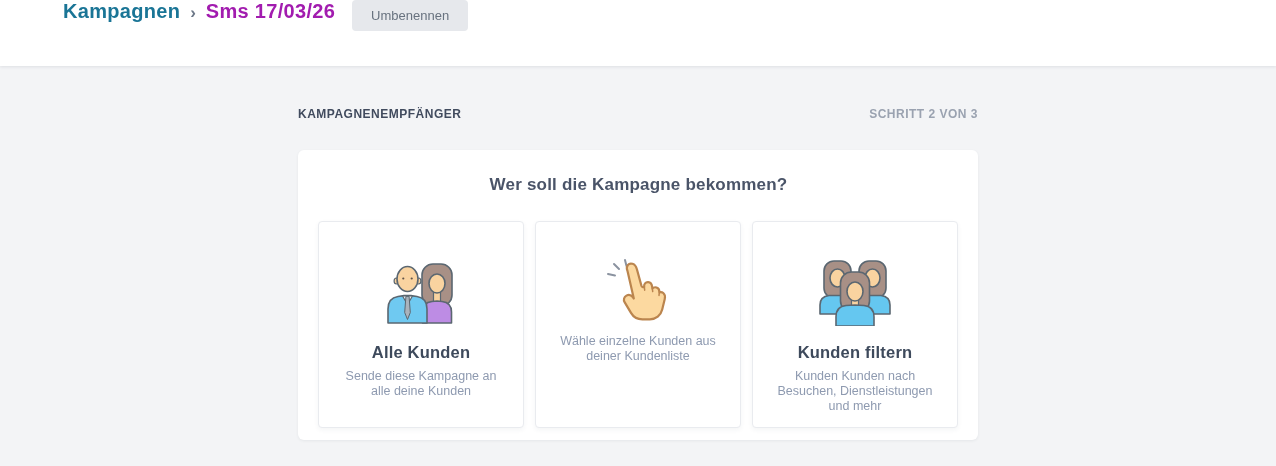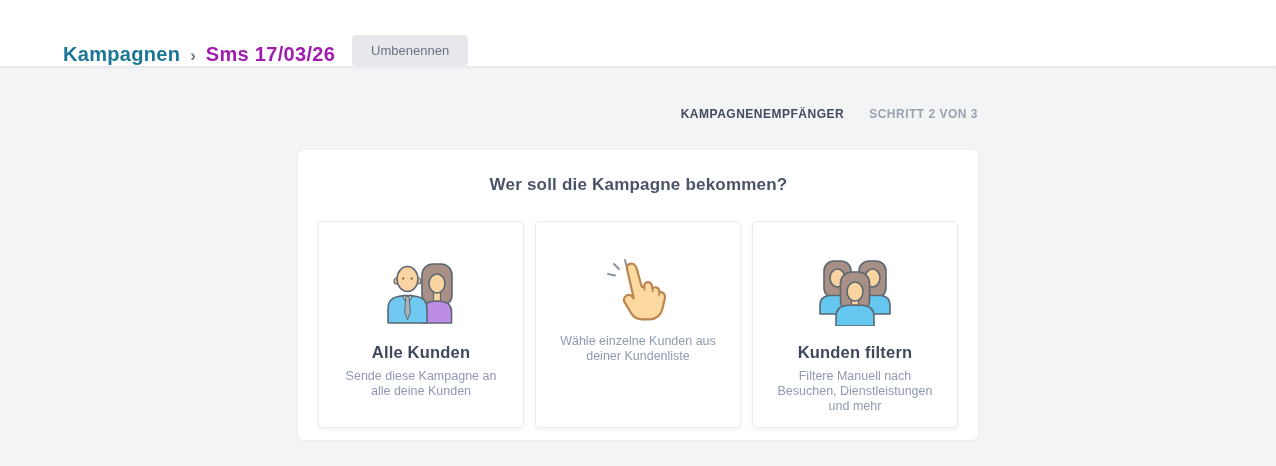--- a/index.html
+++ b/index.html
@@ -9,21 +9,21 @@
     font-family: "Liberation Sans", sans-serif;
     -webkit-font-smoothing: antialiased;
   }
 
   
   .app-header {
     height: 66px;
     background: #ffffff;
     box-shadow: 0 1px 3px rgba(40,50,70,0.10);
     display: flex;
-    align-items: flex-end;
+    align-items: flex-start;
     padding-left: 63px;
     position: relative;
     z-index: 2;
   }
   .crumb-root {
     color: #1a7596;
     font-size: 20px;
     font-weight: 700;
     letter-spacing: 0.3px;
     text-decoration: none;
@@ -55,21 +55,21 @@
   }
 
   
   .content {
     width: 680px;
     margin: 0 auto;
     padding-top: 41px;
   }
   .section-row {
     display: flex;
-    justify-content: flex-end;
+    justify-content: space-between;
     align-items: baseline;
     gap: 25px;
   }
   .section-label {
     color: #414b5e;
     font-size: 12px;
     font-weight: 700;
     letter-spacing: 0.5px;
   }
   .step-label {
@@ -228,18 +228,18 @@
               <path d="M38 56 V47 Q38 38.5 47 37.5 L64 37.5 Q73 38.5 73 47 V56 Z" fill="#65c7f0"></path>
 
               <rect x="23.5" y="14" width="29" height="40" rx="11" fill="#a89086"></rect>
               <rect x="34.5" y="40" width="7" height="10" fill="#f9d3a0" stroke-width="1.2"></rect>
               <ellipse cx="38" cy="33.5" rx="8" ry="9.5" fill="#f9d3a0"></ellipse>
               <path d="M19 68 V59 Q19 48.5 29 47.5 L38 47 L47 47.5 Q57 48.5 57 59 V68 Z" fill="#65c7f0"></path>
             </g>
           </svg>
         </div>
         <div class="option-title">Kunden filtern</div>
-        <div class="option-desc">Filtere Manuell nach Besuchen, Dienstleistungen und mehr</div>
+        <div class="option-desc">Kunden Kunden nach Besuchen, Dienstleistungen und mehr</div>
       </div>
 
     </div>
   </section>
 </main>
 
 </body></html>

